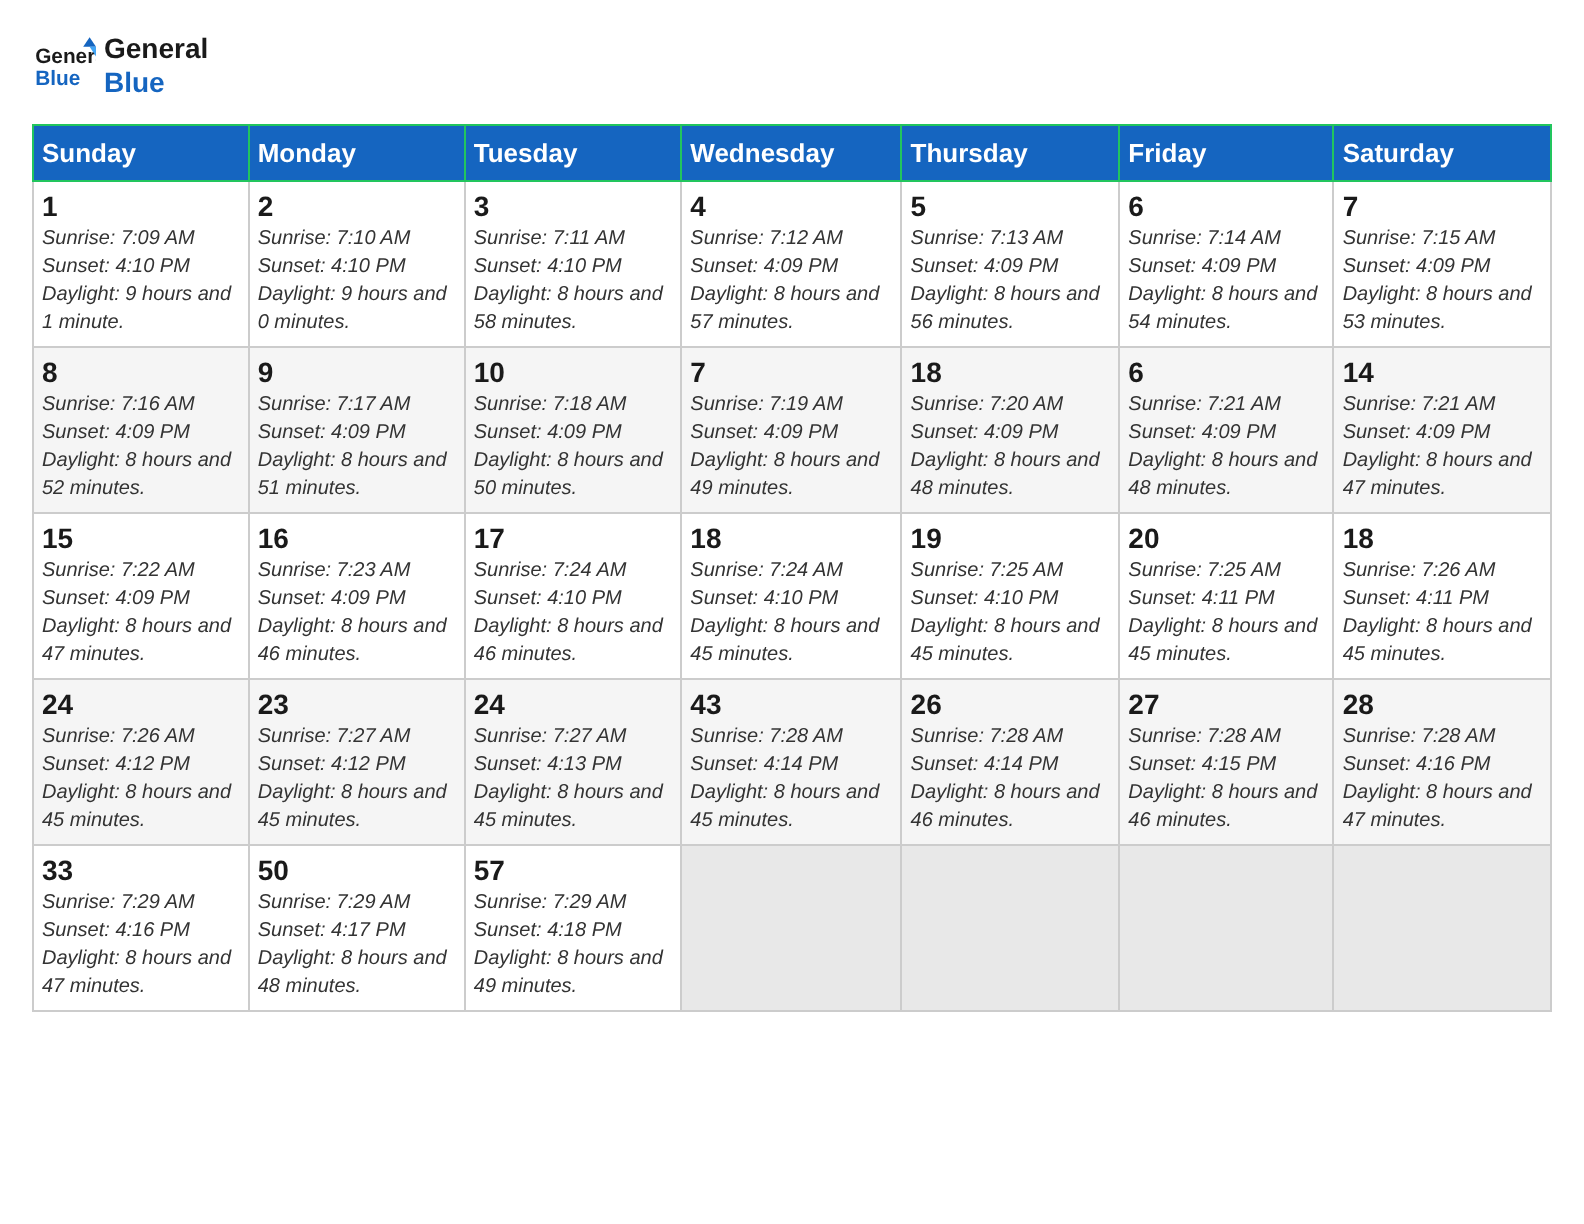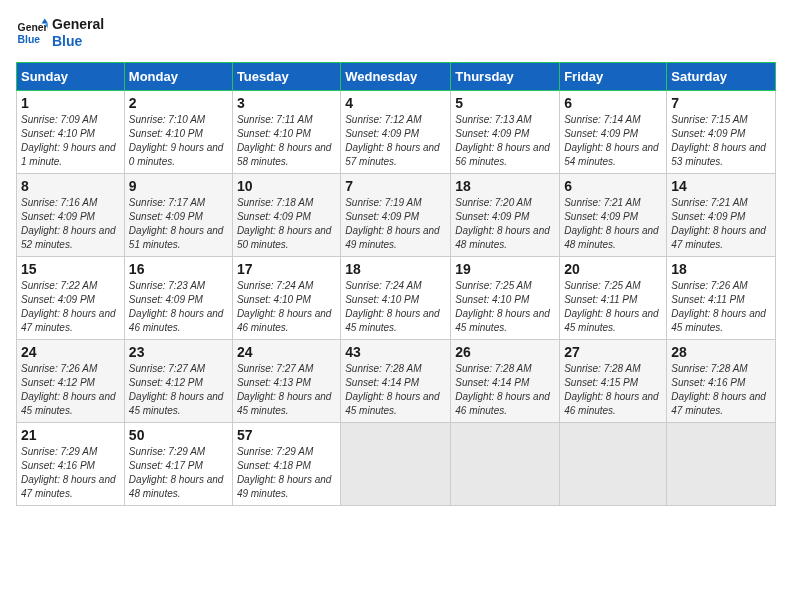--- a/index.html
+++ b/index.html
@@ -224,21 +224,21 @@
           <span class="day-num">27</span>
           <div class="day-detail">Sunrise: 7:28 AM<br>Sunset: 4:15 PM<br>Daylight: 8 hours and 46 minutes.</div>
         </td>
         <td>
           <span class="day-num">28</span>
           <div class="day-detail">Sunrise: 7:28 AM<br>Sunset: 4:16 PM<br>Daylight: 8 hours and 47 minutes.</div>
         </td>
       </tr>
       <tr>
         <td>
-          <span class="day-num">21</span>
+          <span class="day-num">33</span>
           <div class="day-detail">Sunrise: 7:29 AM<br>Sunset: 4:16 PM<br>Daylight: 8 hours and 47 minutes.</div>
         </td>
         <td>
           <span class="day-num">50</span>
           <div class="day-detail">Sunrise: 7:29 AM<br>Sunset: 4:17 PM<br>Daylight: 8 hours and 48 minutes.</div>
         </td>
         <td>
           <span class="day-num">57</span>
           <div class="day-detail">Sunrise: 7:29 AM<br>Sunset: 4:18 PM<br>Daylight: 8 hours and 49 minutes.</div>
         </td>

